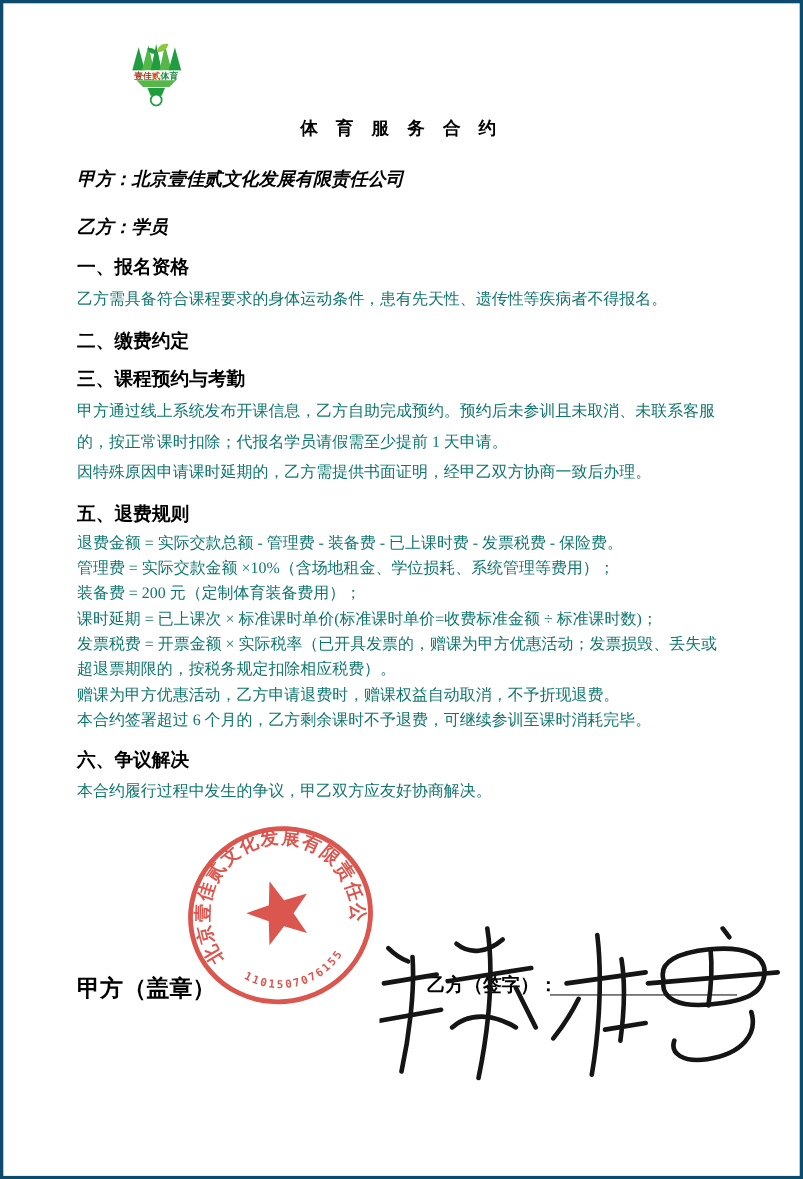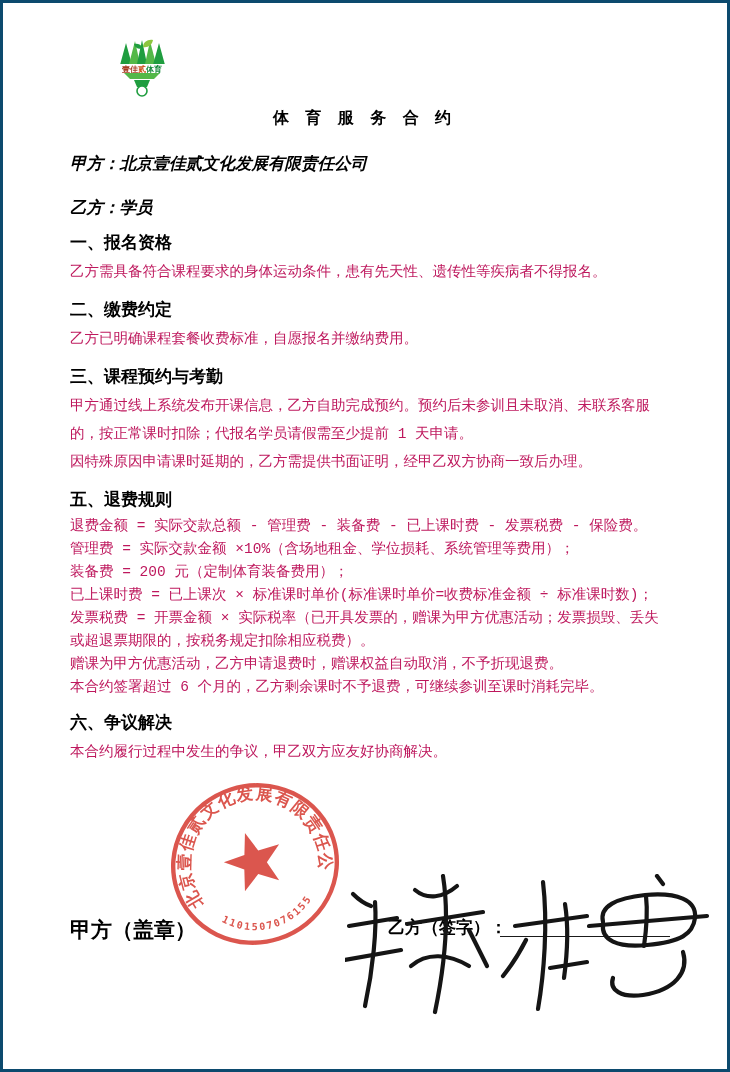--- a/index.html
+++ b/index.html
@@ -15,21 +15,21 @@
   }
   .party{
     margin:21px 0 0 0;font-size:16.5px;line-height:23px;font-weight:bold;
     font-family:"Liberation Sans","DejaVu Sans",sans-serif;
     font-style:italic;
   }
   .sec-heading{
     margin:13px 0 4px 0;font-size:17px;line-height:22px;font-weight:bold;
     font-family:"Liberation Sans","DejaVu Sans",sans-serif;
   }
-  .sec-body{margin:0;font-size:14.5px;line-height:28px;color:#be185d;font-family:Liberation Mono, monospace;}
+  .sec-body{margin:0;font-size:14.5px;line-height:28px;color:#0f766e;}
   .sec-body.tight{line-height:23px;}
   .footer{position:relative;height:262px;margin-top:4px;}
   .stamp-svg{position:absolute;left:92px;top:8px;width:186px;height:172px;z-index:2;opacity:.9;}
   .signature-svg{position:absolute;left:275px;top:104px;width:366px;height:142px;z-index:3;}
   .footer-labels{position:absolute;left:0;top:146px;width:100%;height:30px;z-index:1;}
   .seal-label{
     position:absolute;left:0;top:0;font-size:21px;font-weight:bold;
     font-family:"Liberation Sans","DejaVu Sans",sans-serif;
   }
   .sign-label{
@@ -73,32 +73,31 @@
 
   <h1 class="doc-title">体 育 服 务 合 约</h1>
 
   <p class="party">甲方：北京壹佳贰文化发展有限责任公司</p>
   <p class="party">乙方：学员</p>
 
   <h2 class="sec-heading">一、报名资格</h2>
   <p class="sec-body">乙方需具备符合课程要求的身体运动条件，患有先天性、遗传性等疾病者不得报名。</p>
 
   <h2 class="sec-heading">二、缴费约定</h2>
-  <p class="sec-body">乙方已明确课程套餐收费标准，自愿报名并缴纳费用。</p>
 
   <h2 class="sec-heading">三、课程预约与考勤</h2>
   <p class="sec-body">甲方通过线上系统发布开课信息，乙方自助完成预约。预约后未参训且未取消、未联系客服的，按正常课时扣除；代报名学员请假需至少提前 1 天申请。</p>
 
   <p class="sec-body">因特殊原因申请课时延期的，乙方需提供书面证明，经甲乙双方协商一致后办理。</p>
 
   <h2 class="sec-heading">五、退费规则</h2>
   <p class="sec-body tight">退费金额 = 实际交款总额 - 管理费 - 装备费 - 已上课时费 - 发票税费 - 保险费。</p>
   <p class="sec-body tight">管理费 = 实际交款金额 ×10%（含场地租金、学位损耗、系统管理等费用）；</p>
   <p class="sec-body tight">装备费 = 200 元（定制体育装备费用）；</p>
-  <p class="sec-body tight">已上课时费 = 已上课次 × 标准课时单价(标准课时单价=收费标准金额 ÷ 标准课时数)；</p>
+  <p class="sec-body tight">课时延期 = 已上课次 × 标准课时单价(标准课时单价=收费标准金额 ÷ 标准课时数)；</p>
   <p class="sec-body tight">发票税费 = 开票金额 × 实际税率（已开具发票的，赠课为甲方优惠活动；发票损毁、丢失或超退票期限的，按税务规定扣除相应税费）。</p>
   <p class="sec-body tight">赠课为甲方优惠活动，乙方申请退费时，赠课权益自动取消，不予折现退费。</p>
   <p class="sec-body tight">本合约签署超过 6 个月的，乙方剩余课时不予退费，可继续参训至课时消耗完毕。</p>
 
   <h2 class="sec-heading">六、争议解决</h2>
   <p class="sec-body">本合约履行过程中发生的争议，甲乙双方应友好协商解决。</p>
 
   <div class="footer">
 
     <svg class="stamp-svg" viewBox="0 0 190 180">

